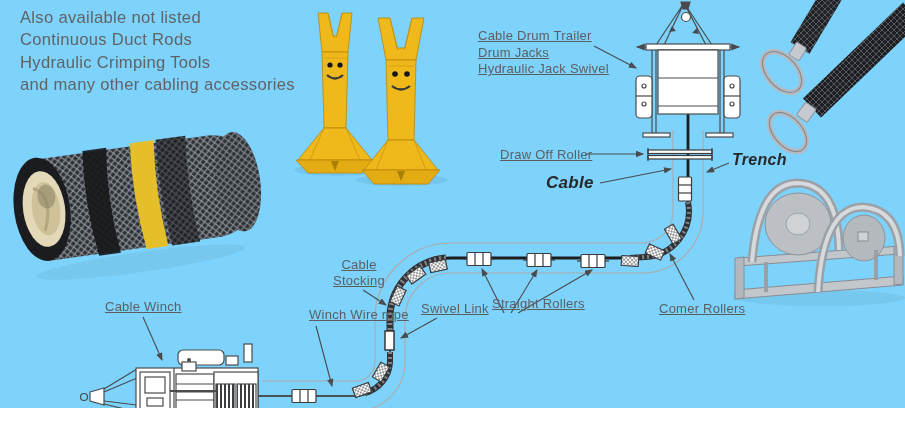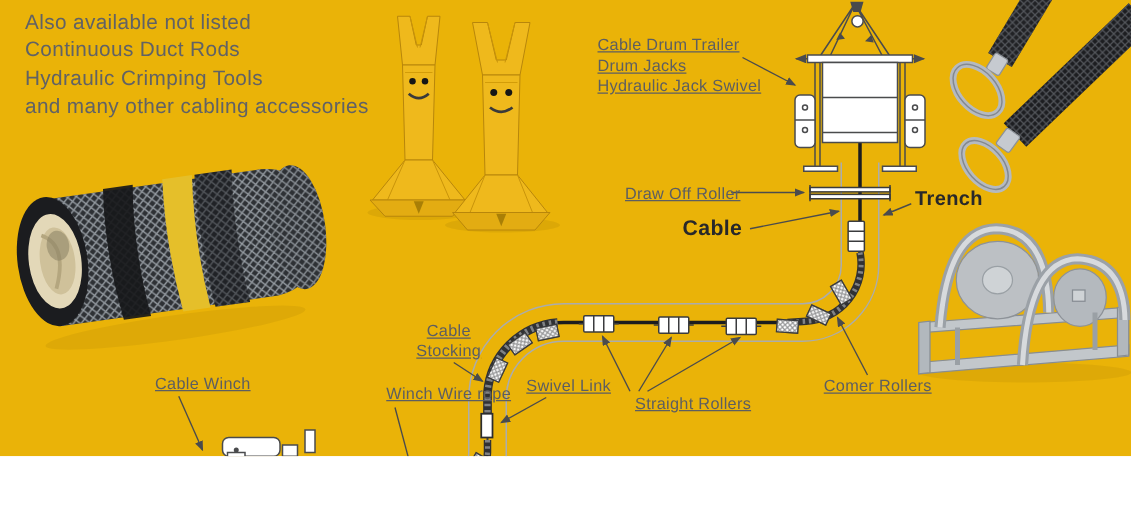--- a/index.html
+++ b/index.html
@@ -1,20 +1,20 @@
 <!DOCTYPE html>
 <html><head>
 <meta charset="utf-8">
 <style>
   html,body{margin:0;padding:0;background:#ffffff;}
-  #stage{position:relative;width:905px;height:365px;background:#eab308;overflow:hidden;
+  #stage{position:relative;width:905px;height:408px;background:#7dd3fc;overflow:hidden;
          font-family:"Liberation Sans",sans-serif;}
   #artwork{position:absolute;left:0;top:0;}
   .lbl{position:absolute;color:#5d5e61;font-size:13px;letter-spacing:.25px;white-space:nowrap;text-decoration:underline;}
-  .lbl-big{position:absolute;color:#28282a;font-weight:700;letter-spacing:.3px;white-space:nowrap;}
+  .lbl-big{position:absolute;color:#28282a;font-weight:700;letter-spacing:.3px;white-space:nowrap;font-style:italic;}
   .intro{position:absolute;left:20px;top:7px;color:#616265;font-size:16.6px;line-height:22.4px;letter-spacing:.3px;}
   .center{text-align:center;}
 </style>
 </head>
 <body>
 
 <div id="stage">
 
   <svg id="artwork" width="905" height="423" viewBox="0 0 905 423">
     <defs>
@@ -303,18 +303,18 @@
 
   <div class="lbl center" style="left:328px;top:257px;width:62px;line-height:15.5px;">
     <div>Cable</div>
     <div>Stocking</div>
   </div>
 
   <div class="lbl" style="left:277px;top:307px;margin-left:32px;">Winch Wire rope</div>
 
   <div class="lbl" style="left:421px;top:301px;">Swivel Link</div>
 
-  <div class="lbl" style="left:492px;top:315px;margin-left:16px;">Straight Rollers</div>
+  <div class="lbl" style="left:492px;top:296px;">Straight Rollers</div>
 
   <div class="lbl" style="left:659px;top:301px;">Comer Rollers</div>
 
-  <div class="lbl" style="left:124px;top:299px;">Cable Winch</div>
+  <div class="lbl" style="left:105px;top:299px;">Cable Winch</div>
 </div>
 
 </body></html>

